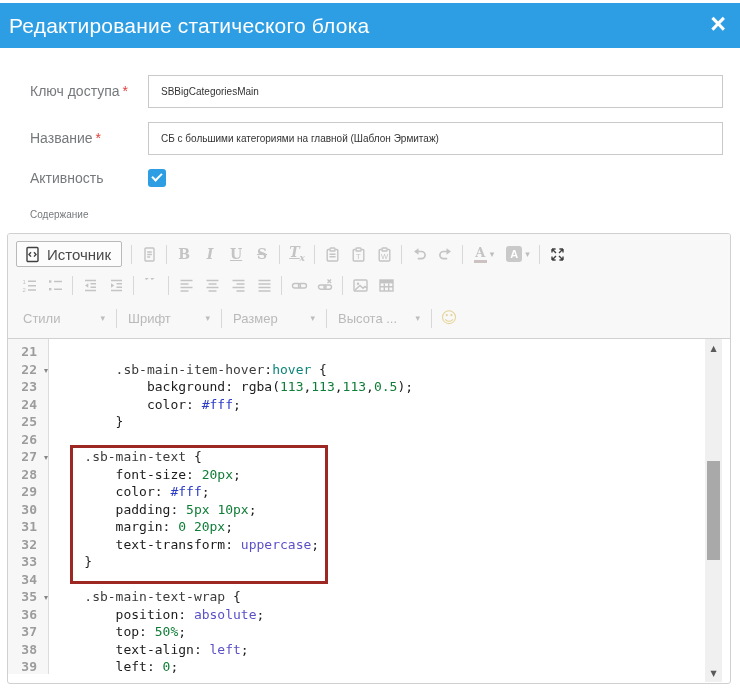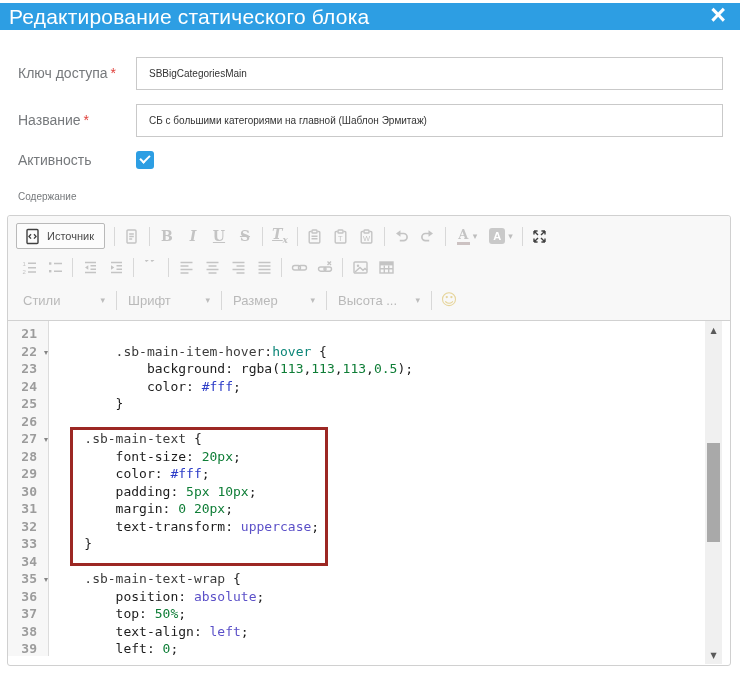--- a/index.html
+++ b/index.html
@@ -4,47 +4,47 @@
 <style>
   :root{
     --accent:#2d9ee3; --req:#e0403a; --hl:#9c2723;
     --syn-plain:#1c1c1c; --syn-qualifier:#3c3c3c; --syn-number:#0e7d36;
     --syn-atom:#2b3bc7; --syn-keyword:#5b50c8; --syn-pseudo:#0b8577;
   }
   *{box-sizing:border-box}
   html,body{width:740px;height:692px;margin:0;overflow:hidden;background:#fff;
     font-family:"Liberation Sans",sans-serif;}
   
-  .header{margin-top:3px;height:27px;background:var(--accent);display:flex;
+  .header{margin-top:3px;height:45px;background:var(--accent);display:flex;
     align-items:center;justify-content:space-between;padding:0 14px 0 9px;}
   .title{color:#fff;font-size:21px;letter-spacing:.2px;}
   .close{color:#fff;font-size:27px;font-weight:bold;line-height:1;cursor:pointer;margin-top:-3px;}
   
-  .form{padding:27px 17px 0 18px;}
+  .form{padding:27px 17px 0 30px;}
   .frow{display:flex;margin-bottom:14px;}
   .flabel{width:118px;flex:none;padding-top:8px;font-size:14px;color:#76797c;}
   .req{color:var(--req);margin-left:3px;}
   .finput{flex:1;height:33px;border:1px solid #c9c9c9;padding:0 12px;font-size:10px;
     color:#333;font-family:inherit;background:#fff;outline:none;}
   .crow{display:flex;margin-top:0;align-items:flex-start;}
   .crow .flabel{padding-top:1px;}
   .checkbox{width:18px;height:18px;border-radius:3px;background:var(--accent);position:relative;cursor:pointer;}
   .checkbox.checked::after{content:"";position:absolute;left:4px;top:4px;width:8px;height:4px;
     border-left:2px solid #fff;border-bottom:2px solid #fff;transform:rotate(-45deg);}
   .content-label{margin-top:22px;font-size:10px;color:#76797c;}
   
   .editor{margin:13px 9px 0 7px;border:1px solid #d0d0d0;height:451px;border-radius:3px;background:#fff;}
   .toolbar{background:#f8f8f8;border-bottom:1px solid #d1d1d1;padding:7px 8px 6px;border-radius:3px 3px 0 0;}
   .tb-row{display:flex;align-items:center;}
   .tb-row1{margin-bottom:5px;} .tb-row2{margin-bottom:6px;height:26px;} .tb-row3{height:28px;}
   .tb-btn{width:24px;height:24px;display:flex;align-items:center;justify-content:center;
     margin:0 1px;cursor:pointer;color:#c4c4c4;}
   .sep{width:1px;height:19px;background:#d8d8d8;margin:0 4px;flex:none;}
   .src-btn{display:flex;align-items:center;gap:6px;border:1px solid #b9b9b9;border-radius:2px;
-    background:#fcfcfc;height:26px;padding:0 10px 0 7px;font-size:11px;color:#4a4a4a;
+    background:#fcfcfc;height:26px;padding:0 10px 0 7px;font-size:15px;color:#4a4a4a;
     margin-right:5px;cursor:pointer;}
   .ic{width:17px;height:17px;stroke:currentColor;fill:none;stroke-width:1.4;}
   .ic-dark{color:#404040;} .ic-fill{fill:currentColor;stroke:none;}
   .lt{font-family:"DejaVu Serif",serif;font-size:14px;font-weight:bold;color:#c4c4c4;line-height:1;}
   .lt-i{font-style:italic;} .lt-u{text-decoration:underline;} .lt-s{text-decoration:line-through;}
   .lt-tx{font-style:italic;text-decoration:underline;}
   .lt sub{font-size:9px;}
   .colorA{display:flex;flex-direction:column;align-items:center;line-height:1;}
   .colorA .bar{width:13px;height:3px;background:#ccc2c2;margin-top:1px;}
   .bgA{width:16px;height:16px;border-radius:3px;background:#c9c9c9;color:#fff;font-size:11px;

